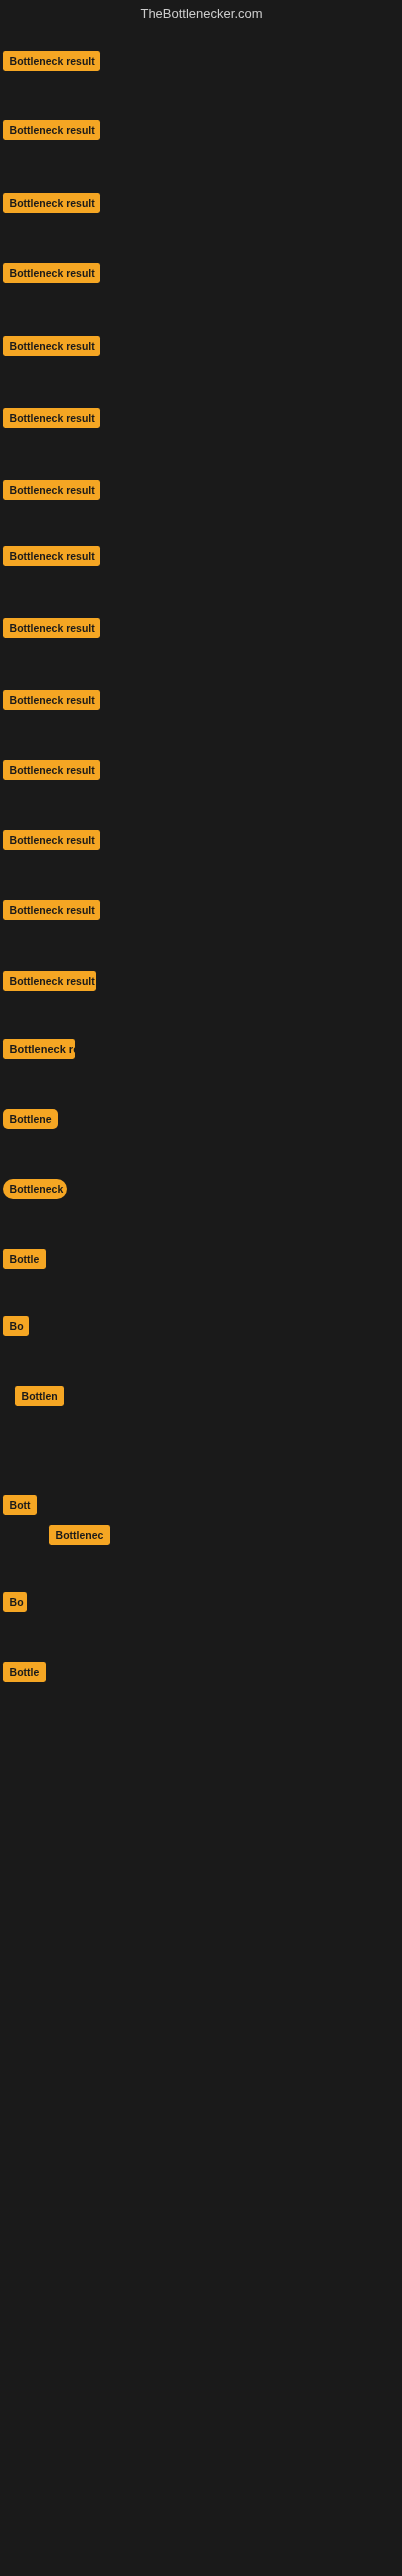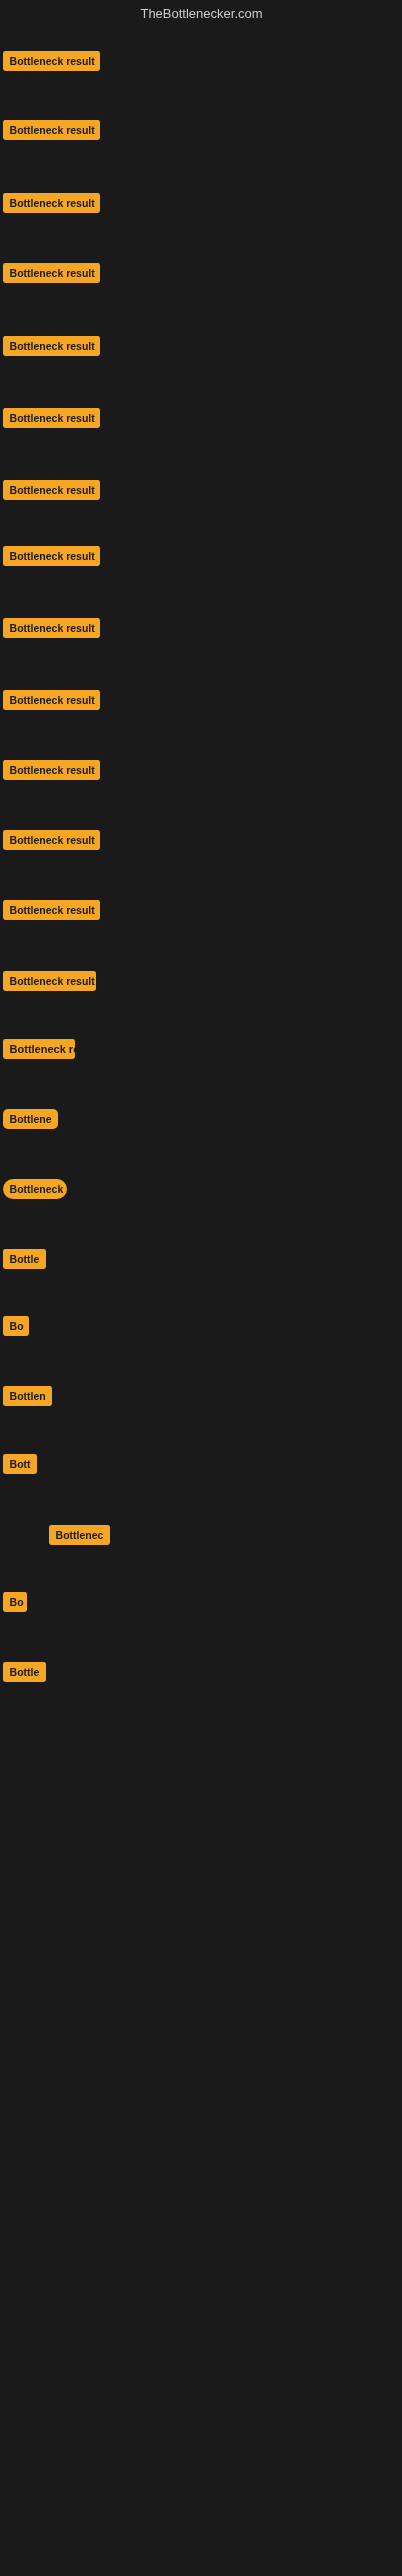--- a/index.html
+++ b/index.html
@@ -36,21 +36,21 @@
       <div style="position: absolute; top: 685px; left: 0px; padding: 4.8px 3.2px;"><div style="display: inline-block; background-color: rgb(245, 166, 35); color: rgb(26, 26, 26); font-size: 10.5px; font-weight: bold; padding: 4px 6.4px; border-radius: 2.4px; white-space: nowrap; overflow: hidden; max-width: 97px; font-family: Arial, sans-serif; cursor: pointer;">Bottleneck result</div></div>
       <div style="position: absolute; top: 755px; left: 0px; padding: 4.8px 3.2px;"><div style="display: inline-block; background-color: rgb(245, 166, 35); color: rgb(26, 26, 26); font-size: 10.5px; font-weight: bold; padding: 4px 6.4px; border-radius: 2.4px; white-space: nowrap; overflow: hidden; max-width: 97px; font-family: Arial, sans-serif; cursor: pointer;">Bottleneck result</div></div>
       <div style="position: absolute; top: 825px; left: 0px; padding: 4.8px 3.2px;"><div style="display: inline-block; background-color: rgb(245, 166, 35); color: rgb(26, 26, 26); font-size: 10.5px; font-weight: bold; padding: 4px 6.4px; border-radius: 2.4px; white-space: nowrap; overflow: hidden; max-width: 97px; font-family: Arial, sans-serif; cursor: pointer;">Bottleneck result</div></div>
       <div style="position: absolute; top: 895px; left: 0px; padding: 4.8px 3.2px;"><div style="display: inline-block; background-color: rgb(245, 166, 35); color: rgb(26, 26, 26); font-size: 10.5px; font-weight: bold; padding: 4px 6.4px; border-radius: 2.4px; white-space: nowrap; overflow: hidden; max-width: 97px; font-family: Arial, sans-serif; cursor: pointer;">Bottleneck result</div></div>
       <div style="position: absolute; top: 966px; left: 0px; padding: 4.8px 3.2px;"><div style="display: inline-block; background-color: rgb(245, 166, 35); color: rgb(26, 26, 26); font-size: 10.5px; font-weight: bold; padding: 4px 6.4px; border-radius: 2.4px; white-space: nowrap; overflow: hidden; max-width: 93px; font-family: Arial, sans-serif; cursor: pointer;">Bottleneck result</div></div>
       <div style="position: absolute; top: 1034px; left: 0px; padding: 4.8px 3.2px;"><div style="display: inline-block; background-color: rgb(245, 166, 35); color: rgb(26, 26, 26); font-size: 11px; font-weight: bold; padding: 4px 6.4px; border-radius: 2.4px; white-space: nowrap; overflow: hidden; max-width: 72px; font-family: Arial, sans-serif; cursor: pointer; text-align: right;">Bottleneck re</div></div>
       <div style="position: absolute; top: 1104px; left: 0px; padding: 4.8px 3.2px;"><div style="display: inline-block; background-color: rgb(245, 166, 35); color: rgb(26, 26, 26); font-size: 10.5px; font-weight: bold; padding: 4px 6.4px; border-radius: 5px; white-space: nowrap; overflow: hidden; max-width: 58px; font-family: Arial, sans-serif; cursor: pointer;">Bottlene</div></div>
       <div style="position: absolute; top: 1174px; left: 0px; padding: 4.8px 3.2px;"><div style="display: inline-block; background-color: rgb(245, 166, 35); color: rgb(26, 26, 26); font-size: 10.5px; font-weight: bold; padding: 4px 6.4px; border-radius: 10px; white-space: nowrap; overflow: hidden; max-width: 64px; font-family: Arial, sans-serif; cursor: pointer;">Bottleneck</div></div>
       <div style="position: absolute; top: 1244px; left: 0px; padding: 4.8px 3.2px;"><div style="display: inline-block; background-color: rgb(245, 166, 35); color: rgb(26, 26, 26); font-size: 10.5px; font-weight: bold; padding: 4px 6.4px; border-radius: 2.4px; white-space: nowrap; overflow: hidden; max-width: 48px; font-family: Arial, sans-serif; cursor: pointer;">Bottle</div></div>
       <div style="position: absolute; top: 1311px; left: 0px; padding: 4.8px 3.2px;"><div style="display: inline-block; background-color: rgb(245, 166, 35); color: rgb(26, 26, 26); font-size: 10.5px; font-weight: bold; padding: 4px 6.4px; border-radius: 2.4px; white-space: nowrap; overflow: hidden; max-width: 26px; font-family: Arial, sans-serif; cursor: pointer;">Bo</div></div>
-      <div style="position: absolute; top: 1381px; left: 0px; padding: 4.8px 3.2px;"><div style="display: inline-block; background-color: rgb(245, 166, 35); color: rgb(26, 26, 26); font-size: 10.5px; font-weight: bold; padding: 4px 6.4px; border-radius: 2.4px; white-space: nowrap; overflow: hidden; max-width: 52px; font-family: Arial, sans-serif; cursor: pointer;">Bottlen</div></div>
-      <div style="position: absolute; top: 1449px; left: 0px; padding: 4.8px 3.2px;"><div style="display: inline-block; background-color: rgb(245, 166, 35); color: rgb(26, 26, 26); font-size: 10.5px; font-weight: bold; padding: 4px 6.4px; border-radius: 2.4px; white-space: nowrap; overflow: hidden; max-width: 37px; font-family: Arial, sans-serif; cursor: pointer;">Bott</div></div>
+      <div style="position: absolute; top: 1381px; left: 12px; padding: 4.8px 3.2px;"><div style="display: inline-block; background-color: rgb(245, 166, 35); color: rgb(26, 26, 26); font-size: 10.5px; font-weight: bold; padding: 4px 6.4px; border-radius: 2.4px; white-space: nowrap; overflow: hidden; max-width: 52px; font-family: Arial, sans-serif; cursor: pointer;">Bottlen</div></div>
+      <div style="position: absolute; top: 1449px; left: 0px; padding: 4.8px 3.2px;"><div style="display: inline-block; background-color: rgb(245, 166, 35); color: rgb(26, 26, 26); font-size: 10.5px; font-weight: bold; padding: 4px 6.4px; border-radius: 2.4px; white-space: nowrap; overflow: hidden; max-width: 37px; font-family: Arial, sans-serif; cursor: pointer; margin-top: 41px;">Bott</div></div>
       <div style="position: absolute; top: 1520px; left: 0px; padding: 4.8px 3.2px;"><div style="display: inline-block; background-color: rgb(245, 166, 35); color: rgb(26, 26, 26); font-size: 10.5px; font-weight: bold; padding: 4px 6.4px; border-radius: 2.4px; white-space: nowrap; overflow: hidden; max-width: 61px; font-family: Arial, sans-serif; cursor: pointer; margin-left: 46px;">Bottlenec</div></div>
       <div style="position: absolute; top: 1587px; left: 0px; padding: 4.8px 3.2px;"><div style="display: inline-block; background-color: rgb(245, 166, 35); color: rgb(26, 26, 26); font-size: 10.5px; font-weight: bold; padding: 4px 6.4px; border-radius: 2.4px; white-space: nowrap; overflow: hidden; max-width: 24px; font-family: Arial, sans-serif; cursor: pointer;">Bo</div></div>
       <div style="position: absolute; top: 1657px; left: 0px; padding: 4.8px 3.2px;"><div style="display: inline-block; background-color: rgb(245, 166, 35); color: rgb(26, 26, 26); font-size: 10.5px; font-weight: bold; padding: 4px 6.4px; border-radius: 2.4px; white-space: nowrap; overflow: hidden; max-width: 47px; font-family: Arial, sans-serif; cursor: pointer;">Bottle</div></div>
     </div>
 
 </div>
 
 
 </body></html>

